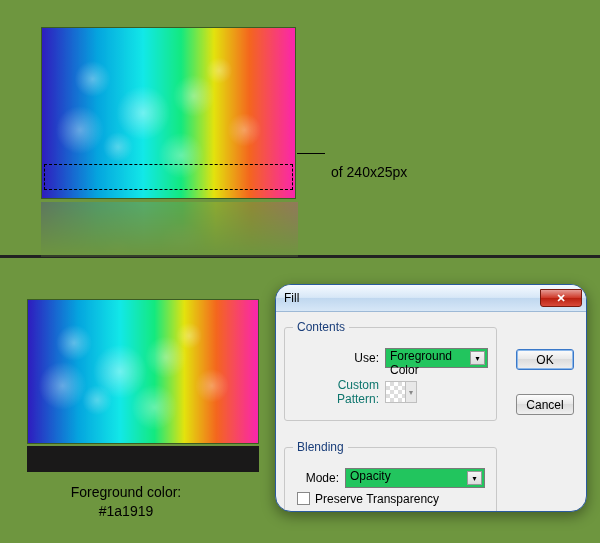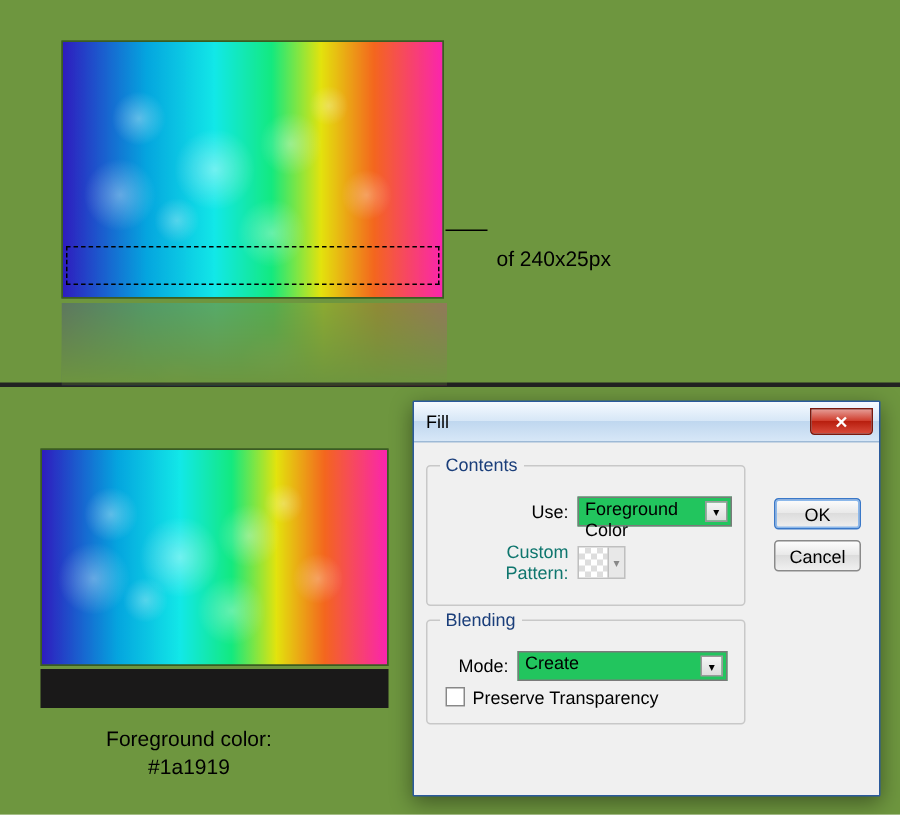--- a/index.html
+++ b/index.html
@@ -39,47 +39,47 @@
   .reflection { position: absolute; left: 41px; top: 202px; width: 257px; height: 55px; overflow: hidden; opacity: 0.25; }
   .reflection .bokeh { transform: scaleY(-1); height: 172px; }
   .reflection .fade { position: absolute; inset: 0; background: linear-gradient(#6e963f00, #6e963f); }
 
   
   .black-bar { position: absolute; left: 27px; top: 188px; width: 232px; height: 26px; background: #1a1919; }
   .fg-label { position: absolute; left: 10px; top: 225px; width: 232px; text-align: center; font-size: 14px; color: #000; }
   .fg-label div { line-height: 1.35; }
 
   
-  .dialog { position: absolute; left: 275px; top: 9px; width: 312px; height: 264px;
-    background: #f0f0f0; border: 1px solid #2a5a9c; box-shadow: 0 4px 14px rgba(0,0,0,0.4); border-radius: 1px; overflow: hidden; }
+  .dialog { position: absolute; left: 275px; top: 26px; width: 312px; height: 228px;
+    background: #f0f0f0; border: 1px solid #2a5a9c; box-shadow: 0 4px 14px rgba(0,0,0,0.4); border-radius: 16px; overflow: hidden; }
   .titlebar { height: 27px; background: linear-gradient(#f5faff, #d7e7f7 48%, #bfd7ef 49%, #d7e7f7); display: flex; align-items: center; padding-left: 8px; border-bottom: 1px solid #9db9d6; font-size: 12px; color: #000; }
   .titlebar .title { flex: 1; }
   .close-btn { width: 42px; height: 18px; margin-right: 4px; border-radius: 0 0 3px 3px;
     background: linear-gradient(#e59a93, #cf3b2b 48%, #b81e0e 49%, #d84a3a);
     border: 1px solid #7a1a0e; color: #fff; display: flex; align-items: center; justify-content: center; font-size: 11px; font-weight: bold; }
   .dialog-body { position: relative; padding: 8px; }
 
-  fieldset { border: 1px solid #c8c8c8; border-radius: 3px; margin-bottom: 2px; padding: 10px 8px 10px 8px; position: relative; }
+  fieldset { border: 1px solid #c8c8c8; border-radius: 3px; margin-bottom: 19px; padding: 10px 8px 10px 8px; position: relative; }
   legend { padding: 0 4px; color: #1a3e7a; font-size: 12px; }
   .row { display: flex; align-items: center; margin: 4px 0; }
   .row .lbl { width: 92px; text-align: right; padding-right: 6px; color: #000; }
   .row .lbl.dim { color: #0f766e; }
   .dropdown { flex: 1; max-width: 120px; height: 20px; border: 1px solid #7a7a7a; background: #22c55e; display: flex; align-items: flex-start; padding: 0 4px; font-size: 12px; position: relative; }
   .dropdown .arrow { position: absolute; right: 2px; top: 2px; width: 15px; height: 14px; background: linear-gradient(#f5f5f5,#ddd); border: 1px solid #999; display: flex; align-items: center; justify-content: center; font-size: 8px; }
   .swatch { width: 32px; height: 22px; border: 1px solid #bfbfbf; background: #e8e8e8; display: flex; }
   .swatch .inner { width: 20px; height: 20px; border-right: 1px solid #bfbfbf; background: repeating-conic-gradient(#ddd 0 25%, #fff 0 50%) 0 0/8px 8px; }
   .swatch .mini-arrow { flex: 1; display: flex; align-items: center; justify-content: center; font-size: 8px; color: #888; }
   .opacity-input { width: 36px; height: 18px; border: 1px solid #3a78c8; background: #cfe5ff; text-align: left; padding: 0 3px; font-size: 12px; }
   .pct { margin-left: 6px; }
   .cb-row { display: flex; margin-top: 4px; }
   .cb { width: 13px; height: 13px; border: 1px solid #888; background: #fff; margin-right: 5px; margin-left: 4px; }
   .side-btns { position: absolute; right: 12px; top: 37px; width: 58px; }
   .winbtn { width: 58px; height: 21px; border: 1px solid #8a8a8a; border-radius: 3px;
     background: linear-gradient(#fdfdfd, #e8e8e8 48%, #dcdcdc 49%, #f0f0f0);
-    font-size: 12px; display: flex; align-items: center; justify-content: center; margin-bottom: 7px; }
+    font-size: 12px; display: flex; align-items: center; justify-content: center; margin-bottom: 24px; }
   .winbtn.default { border-color: #3a78c8; box-shadow: 0 0 0 1px #8cb8ea inset; }
   .contents-fs { width: 213px; }
   .blending-fs { width: 213px; }
 </style>
 </head>
 <body>
 
 <div class="panel panel-top">
   <div class="bokeh-frame bokeh-top">
     <div class="bokeh"></div>
@@ -128,21 +128,21 @@
             <div class="mini-arrow">▾</div>
           </div>
         </div>
       </fieldset>
 
       <fieldset class="blending-fs">
         <legend>Blending</legend>
         <div class="row">
           <div class="lbl" style="width:52px;">Mode:</div>
           <div class="dropdown" style="max-width:140px;">
-            <span>Create</span>
+            <span>Opacity</span>
             <span class="arrow">▾</span>
           </div>
         </div>
         <div class="cb-row">
           <div class="cb"></div>
           <span>Preserve Transparency</span>
         </div>
       </fieldset>
 
       <div class="side-btns">

